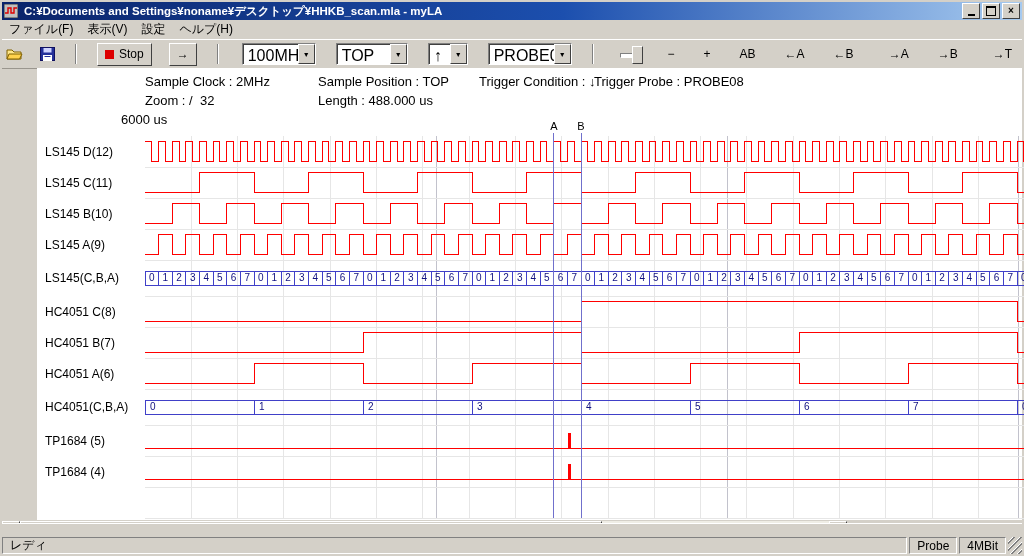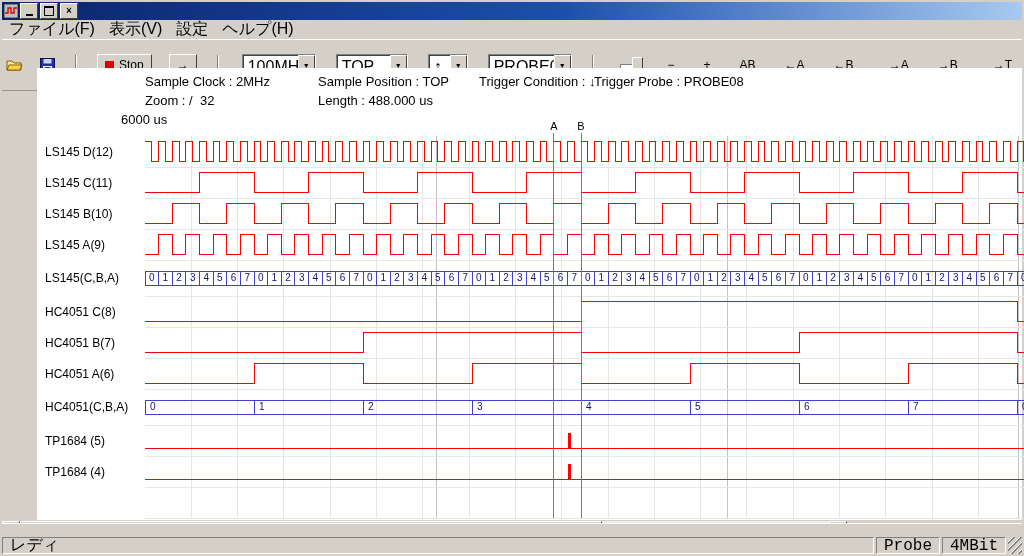--- a/index.html
+++ b/index.html
@@ -16,24 +16,24 @@
     font-size:11.5px;font-weight:bold;
   }
   .app-icon{width:16px;height:14px;display:flex;align-items:center;}
   .title-text{flex:1;margin-left:4px;white-space:nowrap;overflow:hidden;}
   .win-btns{display:flex;gap:2px;}
   .wb{width:16px;height:14px;background:#d4d0c8;border:1px solid;border-color:#fff #404040 #404040 #fff;
       display:flex;align-items:center;justify-content:center;color:#000;font-size:10px;font-weight:bold;line-height:1;}
   .glyph-min{width:7px;height:2px;background:#000;margin-top:7px;}
   .glyph-max{width:8px;height:7px;border:1px solid #000;border-top:2px solid #000;}
   .menubar{position:absolute;left:2px;top:20px;right:2px;height:19px;display:flex;align-items:center;
-    background:#d4d0c8;font-size:16px;}
+    background:#d4d0c8;font-size:12px;}
   .menu-item{padding:2px 7px;}
   .toolbar{position:absolute;left:2px;top:39px;right:2px;height:28px;display:flex;align-items:center;
-    background:#d4d0c8;border-top:1px solid #fff;border-bottom:1px solid #9a968e;padding:11px 4px;gap:17px;font-size:12px;}
+    background:#d4d0c8;border-top:1px solid #fff;border-bottom:1px solid #9a968e;padding:0 4px;gap:17px;font-size:12px;}
   .tb-icon{width:22px;height:20px;display:flex;align-items:center;justify-content:center;}
   .tb-sep{width:0;height:20px;border-left:1px solid #808080;border-right:1px solid #fff;margin:0 3px;}
   .tb-btn{height:21px;display:flex;align-items:center;padding:0 7px;background:#d4d0c8;
     border:1px solid;border-color:#fff #404040 #404040 #fff;}
   .tb-flat{height:21px;display:flex;align-items:center;padding:0 6px;}
   .stop-sq{width:9px;height:9px;background:#dd0000;margin-right:5px;}
   .combo{height:20px;display:flex;align-items:stretch;background:#fff;margin-left:3px;
     border:1px solid;border-color:#808080 #fff #fff #808080;box-shadow:inset 1px 1px 0 #404040;}
   .combo-text{padding:3px 4px 0 5px;font-size:16px;white-space:nowrap;}
   .combo-arrow{width:15px;background:#d4d0c8;border:1px solid;border-color:#fff #404040 #404040 #fff;
@@ -52,36 +52,37 @@
   .hscroll{position:absolute;left:2px;top:521px;width:845px;height:16px;display:flex;background:#efede5;}
   .sb-btn{width:16px;height:16px;background:#d4d0c8;border:1px solid;border-color:#fff #404040 #404040 #fff;
     display:flex;align-items:center;justify-content:center;flex:none;}
   .tri-left{width:0;height:0;border:4px solid transparent;border-right:5px solid #000;margin-left:-4px;}
   .tri-right{width:0;height:0;border:4px solid transparent;border-left:5px solid #000;margin-right:-4px;}
   .sb-track{flex:1;position:relative;}
   .sb-thumb{position:absolute;left:0;top:0;width:582px;height:16px;background:#d4d0c8;
     border:1px solid;border-color:#fff #404040 #404040 #fff;box-sizing:border-box;}
   
   .statusbar{position:absolute;left:2px;right:2px;bottom:2px;height:17px;display:flex;align-items:stretch;gap:2px;
-    background:#d4d0c8;font-size:16px;border-top:1px solid #fff;padding-top:13px;font-family:Liberation Mono, monospace;}
+    background:#d4d0c8;font-size:12px;border-top:1px solid #fff;padding-top:13px;}
   .sb-panel{border:1px solid;border-color:#808080 #fff #fff #808080;padding:0 7px;display:flex;align-items:center;white-space:nowrap;}
   .sb-main{flex:1;}
   .grip{width:14px;border:none;background:
     repeating-linear-gradient(135deg,transparent 0 3px,#fff 3px 4px,#808080 4px 5px);}
 </style>
 </head>
 <body>
 
 <div class="titlebar">
   <span class="app-icon">
     <svg width="14" height="14" viewBox="0 0 14 14">
       <rect x="0" y="0" width="14" height="14" fill="#c0c0c0" stroke="#404040"></rect>
       <polyline points="1,9 4,9 4,4 7,4 7,9 10,9 10,4 13,4" fill="none" stroke="#dd0000" stroke-width="1.4"></polyline>
     </svg>
   </span>
+  <span class="title-text">C:¥Documents and Settings¥noname¥デスクトップ¥HHKB_scan.mla - myLA</span>
   <span class="win-btns">
     <span class="wb">
         <span class="glyph-min"></span>
       </span>
     <span class="wb">
         <span class="glyph-max"></span>
       </span>
     <span class="wb">×</span>
   </span>
 </div>

